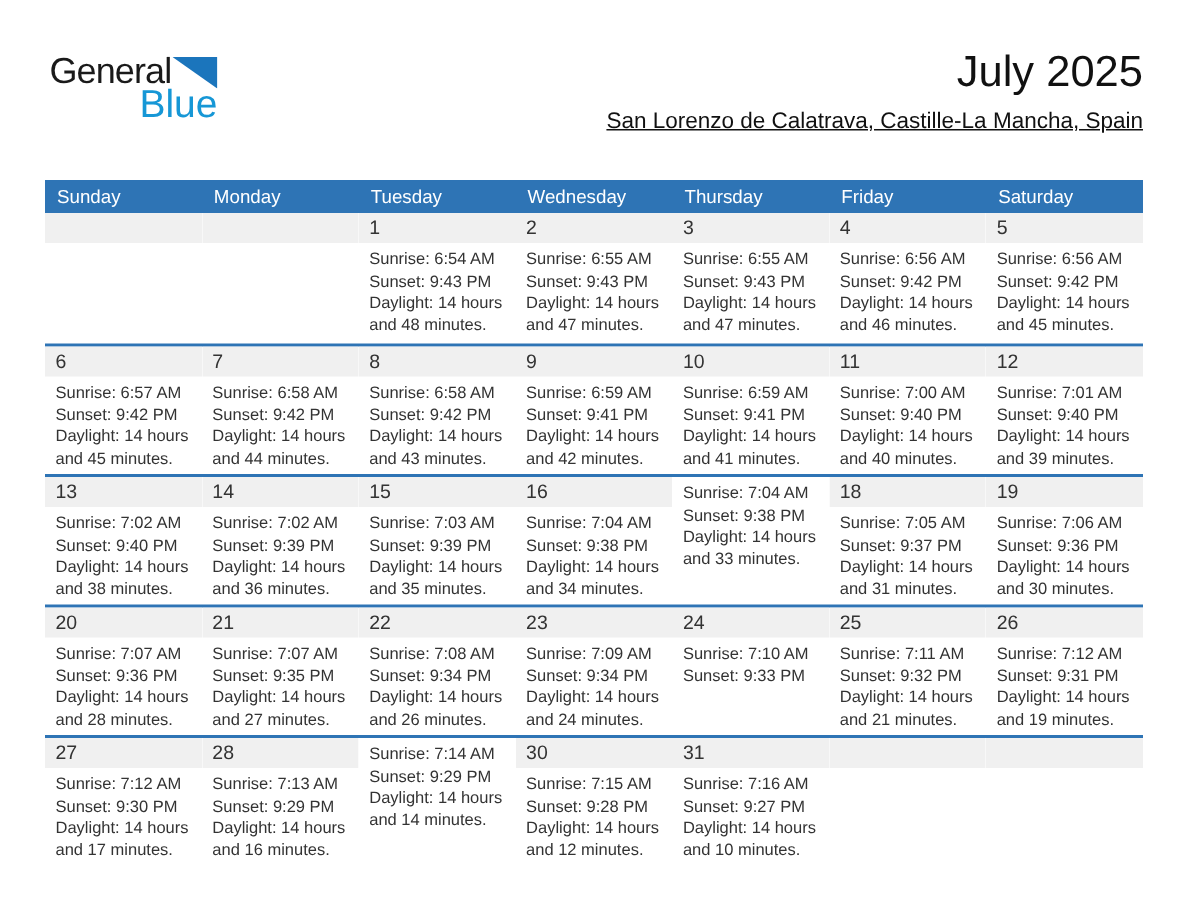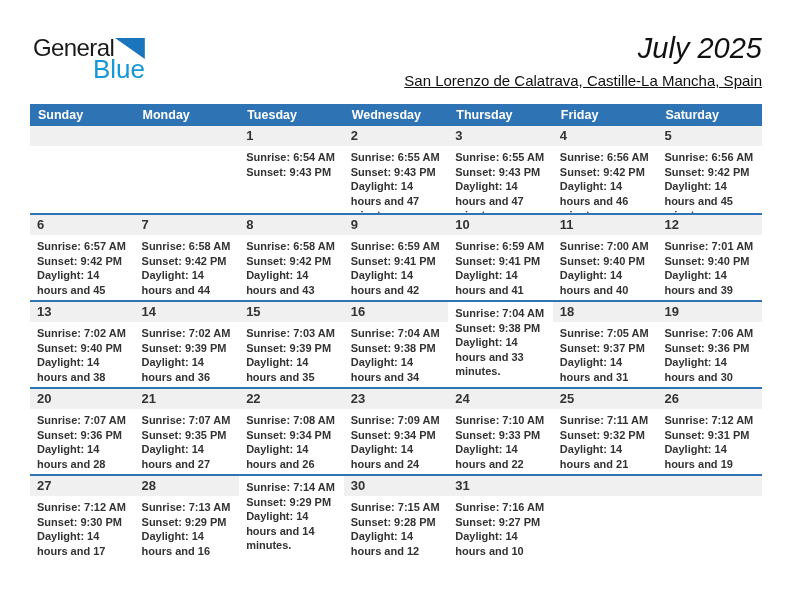--- a/index.html
+++ b/index.html
@@ -13,25 +13,25 @@
   }
 
   
   .logo { position:absolute; top:36px; left:33px; width:112px; }
   .logo-top { display:flex; align-items:flex-start; }
   .logo-general { font-size:24px; color:#1a1a1a; letter-spacing:-0.6px; line-height:1; }
   .logo-triangle { display:block; margin-left:1px; margin-top:2px; }
   .logo-blue { font-size:26px; line-height:1; color:#1697D6; text-align:right; margin-top:-4px; }
 
   .titles { position:absolute; top:33px; right:30px; text-align:right; }
-  .page-title { font-size:29px; color:#111111; font-weight:400; line-height:1.1;font-style:italic; }
+  .page-title { font-size:29px; color:#111111; font-weight:400; line-height:1.1; }
   .page-subtitle { font-size:15px; color:#111111; font-weight:400; margin-top:7px;text-decoration:underline; }
 
   
-  .calendar { position:absolute; top:104px; left:30px; width:732px;font-weight:bold; }
+  .calendar { position:absolute; top:120px; left:30px; width:732px; }
   .weekday-row {
     display:grid; grid-template-columns:repeat(7,1fr);
     background:#2E74B5; height:22px; align-items:center;
   }
   .weekday { color:#ffffff; font-size:12.5px; padding-left:8px; }
 
   .week-row { display:grid; grid-template-columns:repeat(7,1fr); height:87px; }
   .week-row + .week-row { border-top:2px solid #2E74B5; }
 
   .day-cell { position:relative; overflow:hidden; }
@@ -82,20 +82,21 @@
             <div class="day-num"></div>
           </div>
           <div class="day-cell">
             <div class="day-num"></div>
           </div>
           <div class="day-cell">
             <div class="day-num">1</div>
             <div class="day-body">
               <div class="day-line">Sunrise: 6:54 AM</div>
               <div class="day-line">Sunset: 9:43 PM</div>
+              <div class="day-line">Daylight: 14 hours and 48 minutes.</div>
             </div>
           </div>
           <div class="day-cell">
             <div class="day-num">2</div>
             <div class="day-body">
               <div class="day-line">Sunrise: 6:55 AM</div>
               <div class="day-line">Sunset: 9:43 PM</div>
               <div class="day-line">Daylight: 14 hours and 47 minutes.</div>
             </div>
           </div>
@@ -270,21 +271,20 @@
               <div class="day-line">Sunrise: 7:09 AM</div>
               <div class="day-line">Sunset: 9:34 PM</div>
               <div class="day-line">Daylight: 14 hours and 24 minutes.</div>
             </div>
           </div>
           <div class="day-cell">
             <div class="day-num">24</div>
             <div class="day-body">
               <div class="day-line">Sunrise: 7:10 AM</div>
               <div class="day-line">Sunset: 9:33 PM</div>
-              <div class="day-line">Daylight: 14 hours and 22 minutes.</div>
             </div>
           </div>
           <div class="day-cell">
             <div class="day-num">25</div>
             <div class="day-body">
               <div class="day-line">Sunrise: 7:11 AM</div>
               <div class="day-line">Sunset: 9:32 PM</div>
               <div class="day-line">Daylight: 14 hours and 21 minutes.</div>
             </div>
           </div>

